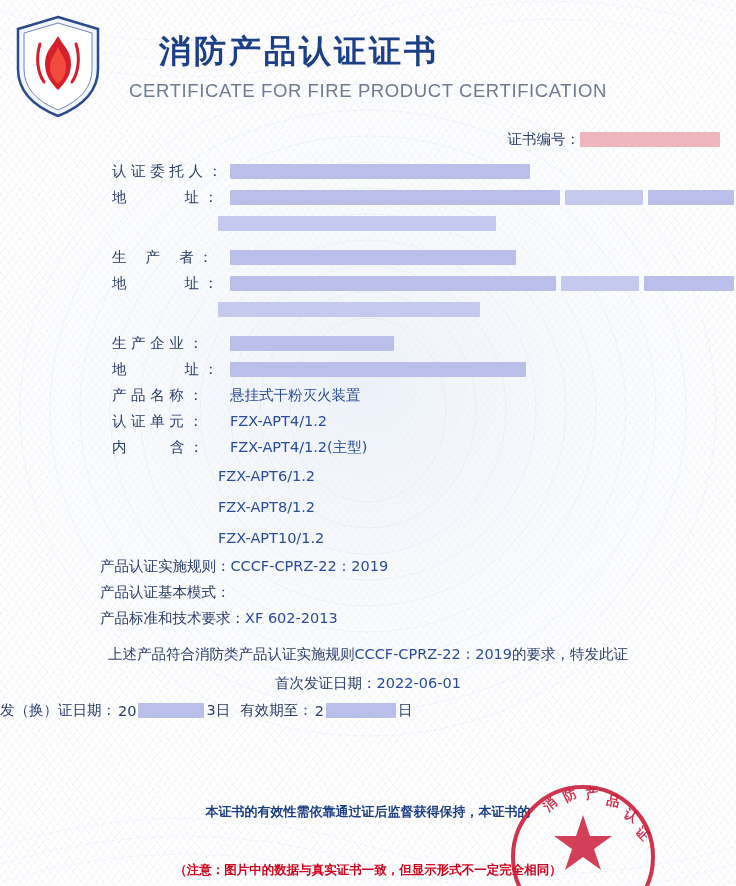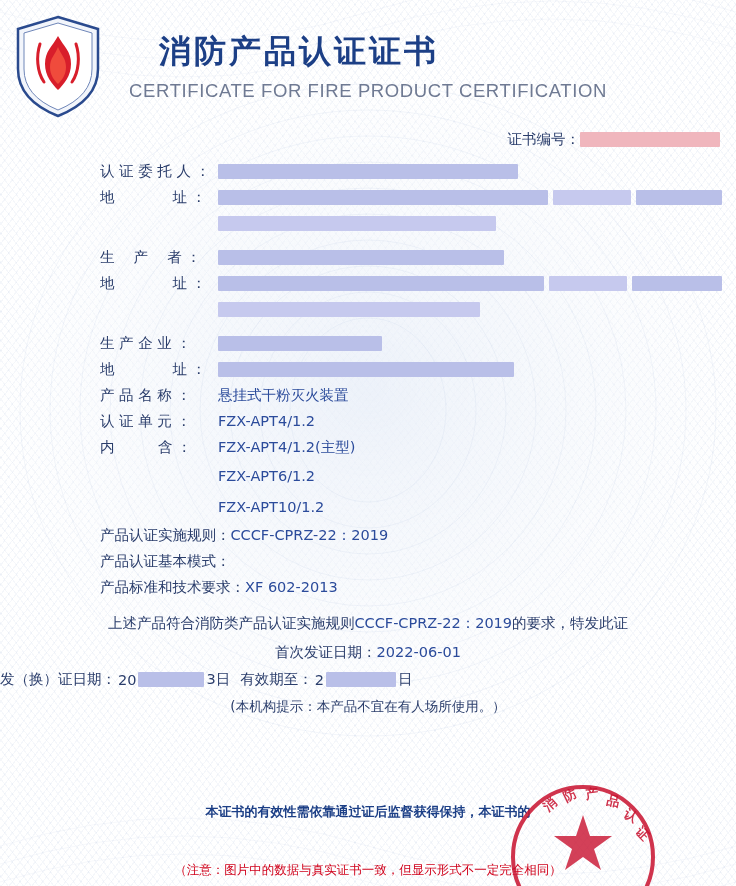--- a/index.html
+++ b/index.html
@@ -100,21 +100,21 @@
     min-height: 26px;
     padding: 0 0 0 100px;
   }
   .lbl {
     font-family: "DejaVu Sans", sans-serif;
     font-size: 14.5px;
     color: #2a3d6b;
     white-space: pre;
     flex: 0 0 auto;
   }
-  .lbl.wide { width: 118px; }
+  .lbl.wide { width: 118px; margin-left: 12px; }
   .val {
     font-family: "DejaVu Sans", sans-serif;
     font-size: 14.5px;
     color: #2b4b9b;
     white-space: pre;
   }
   .blocks {
     display: flex;
     align-items: center;
     gap: 5px;
@@ -173,21 +173,21 @@
   }
   .footer .url { font-family: "Liberation Sans", sans-serif; }
   .warn {
     position: absolute;
     left: 0;
     top: 862px;
     width: 736px;
     text-align: center;
     font-family: "DejaVu Sans", sans-serif;
     font-size: 12.5px;
-    font-weight: normal;
+    font-weight: bold;
     color: #d0021b;
   }
   
   .stamp {
     position: absolute;
     right: 78px;
     bottom: -46px;
     width: 150px;
     height: 150px;
     pointer-events: none;
@@ -316,20 +316,23 @@
     </div>
 
     <div class="row">
       <span class="lbl wide">内　　　含 ：</span>
       <span class="val">FZX-APT4/1.2(主型)</span>
     </div>
     <div class="sub-model">
       <span class="val">FZX-APT6/1.2</span>
     </div>
     <div class="sub-model">
+      <span class="val">FZX-APT8/1.2</span>
+    </div>
+    <div class="sub-model">
       <span class="val">FZX-APT10/1.2</span>
     </div>
 
     <div class="row" style="padding-left:100px;">
       <span class="lbl">产品认证实施规则：</span>
       <span class="val">CCCF-CPRZ-22：2019</span>
     </div>
 
     <div class="row" style="padding-left:100px;">
       <span class="lbl">产品认证基本模式：</span>
@@ -352,21 +355,20 @@
       <span>发（换）证日期：</span>
       <span class="v">20</span>
       <span class="redact blue" style="width:66px;"></span>
       <span class="v">3日</span>
       <span style="margin-left:8px;">有效期至：</span>
       <span class="v">2</span>
       <span class="redact blue" style="width:70px;"></span>
       <span class="v">日</span>
     </div>
 
-    <div class="note-line">(本机构提示：本产品不宜在有人场所使用。）</div>
   </div>
 
   <div class="footer">
     <div>本证书的有效性需依靠通过证后监督获得保持，本证书的</div>
   </div>
 
   <div class="warn">（注意：图片中的数据与真实证书一致，但显示形式不一定完全相同）</div>
 
   <svg class="stamp" viewBox="0 0 150 150">
     <circle cx="75" cy="75" r="70" fill="none" stroke="#c8102e" stroke-width="4" opacity="0.85"></circle>

